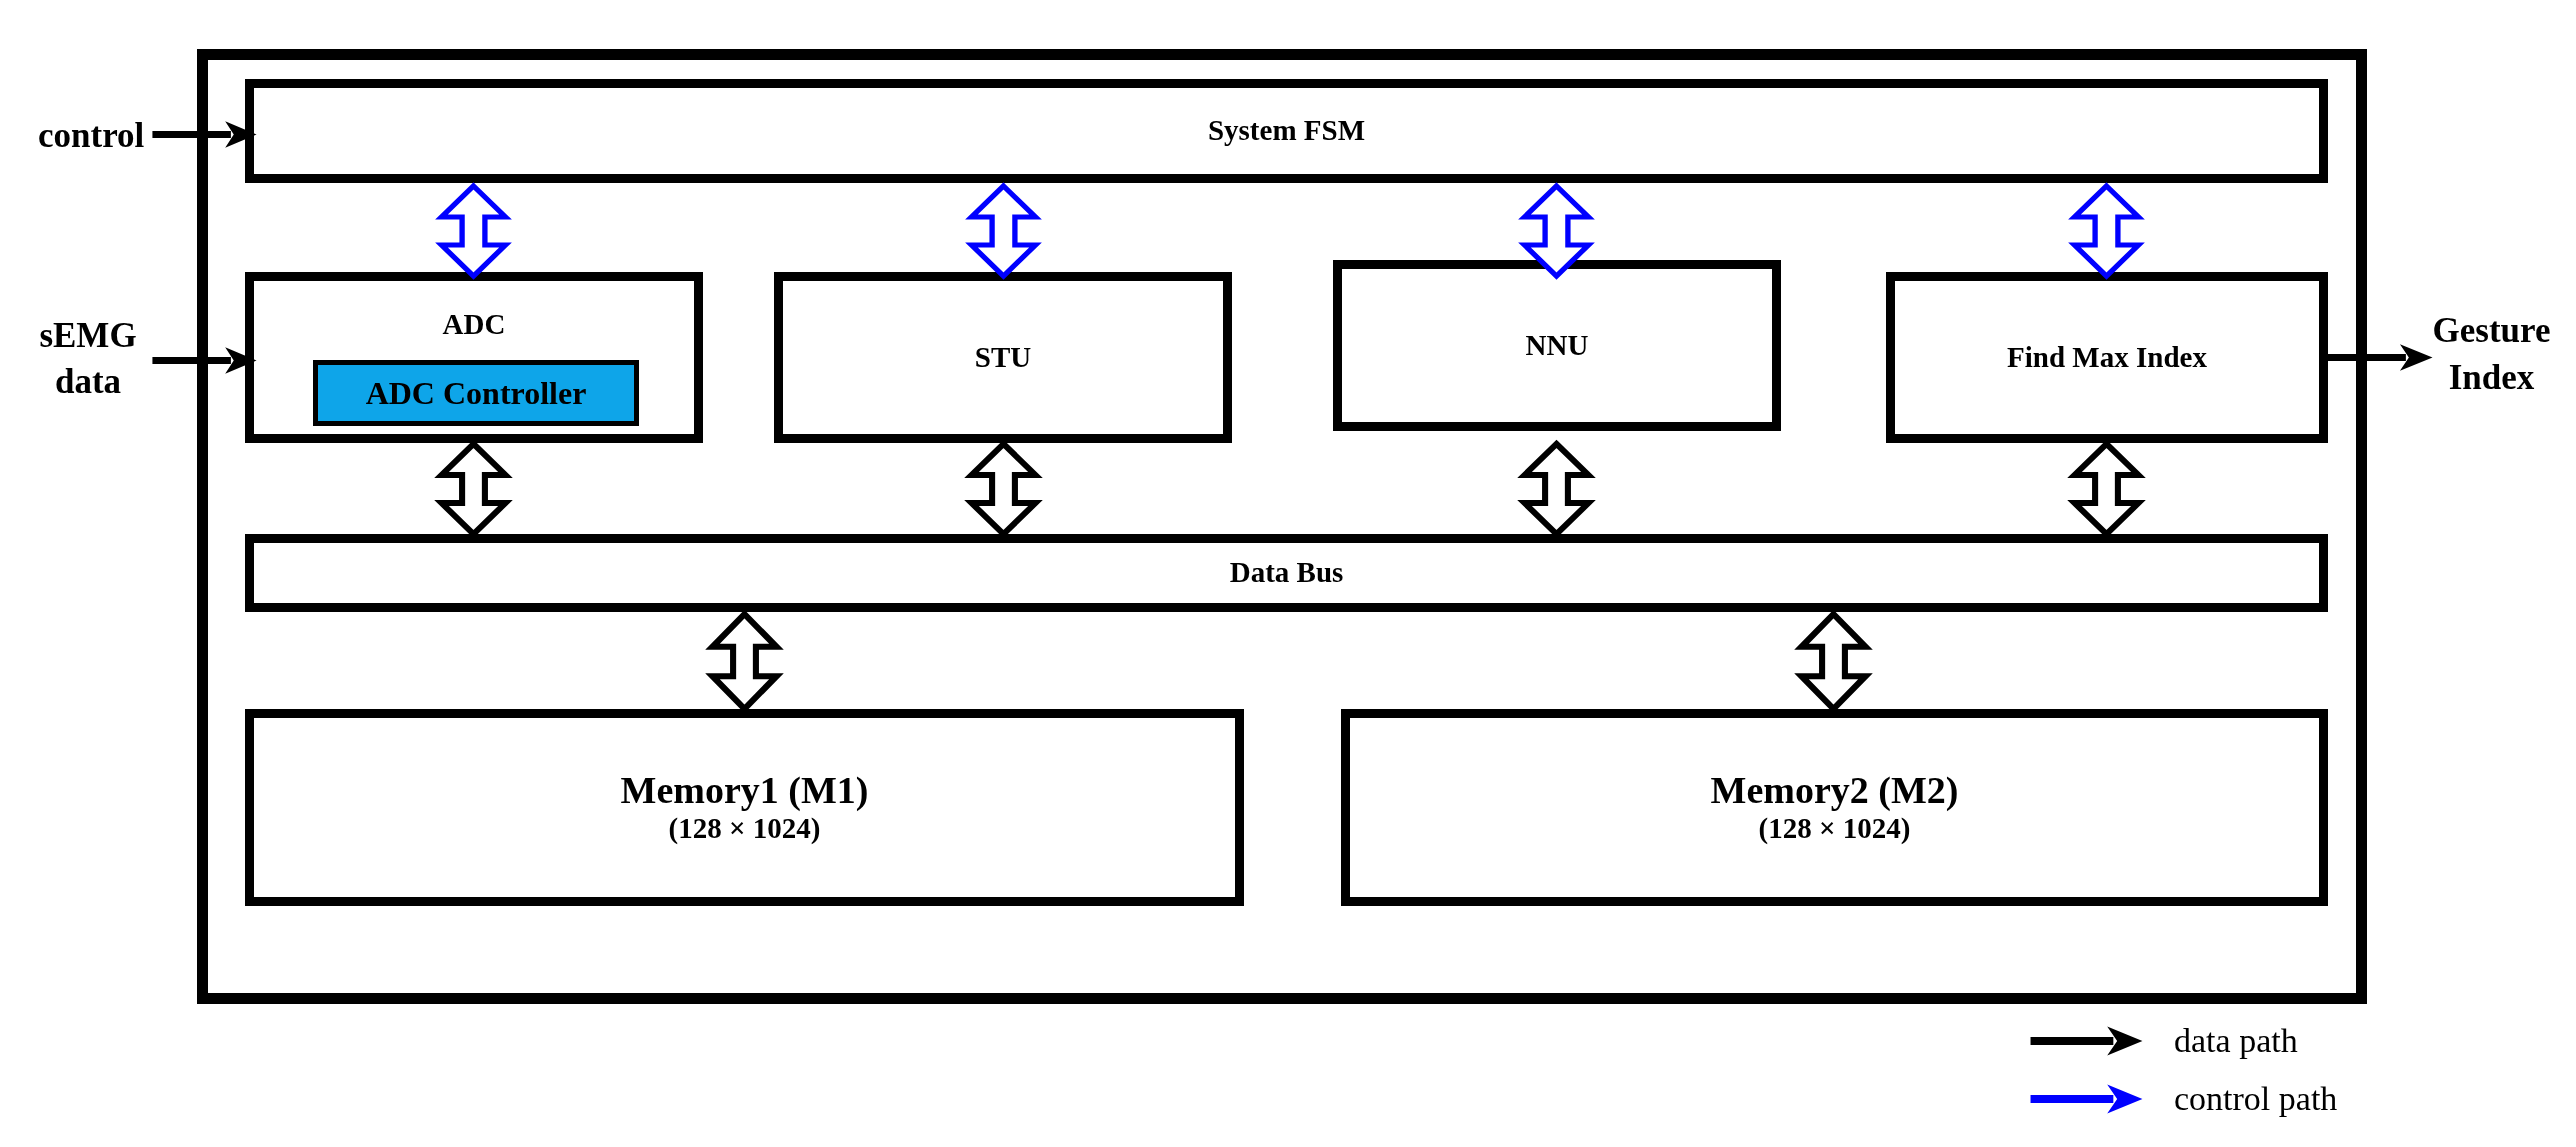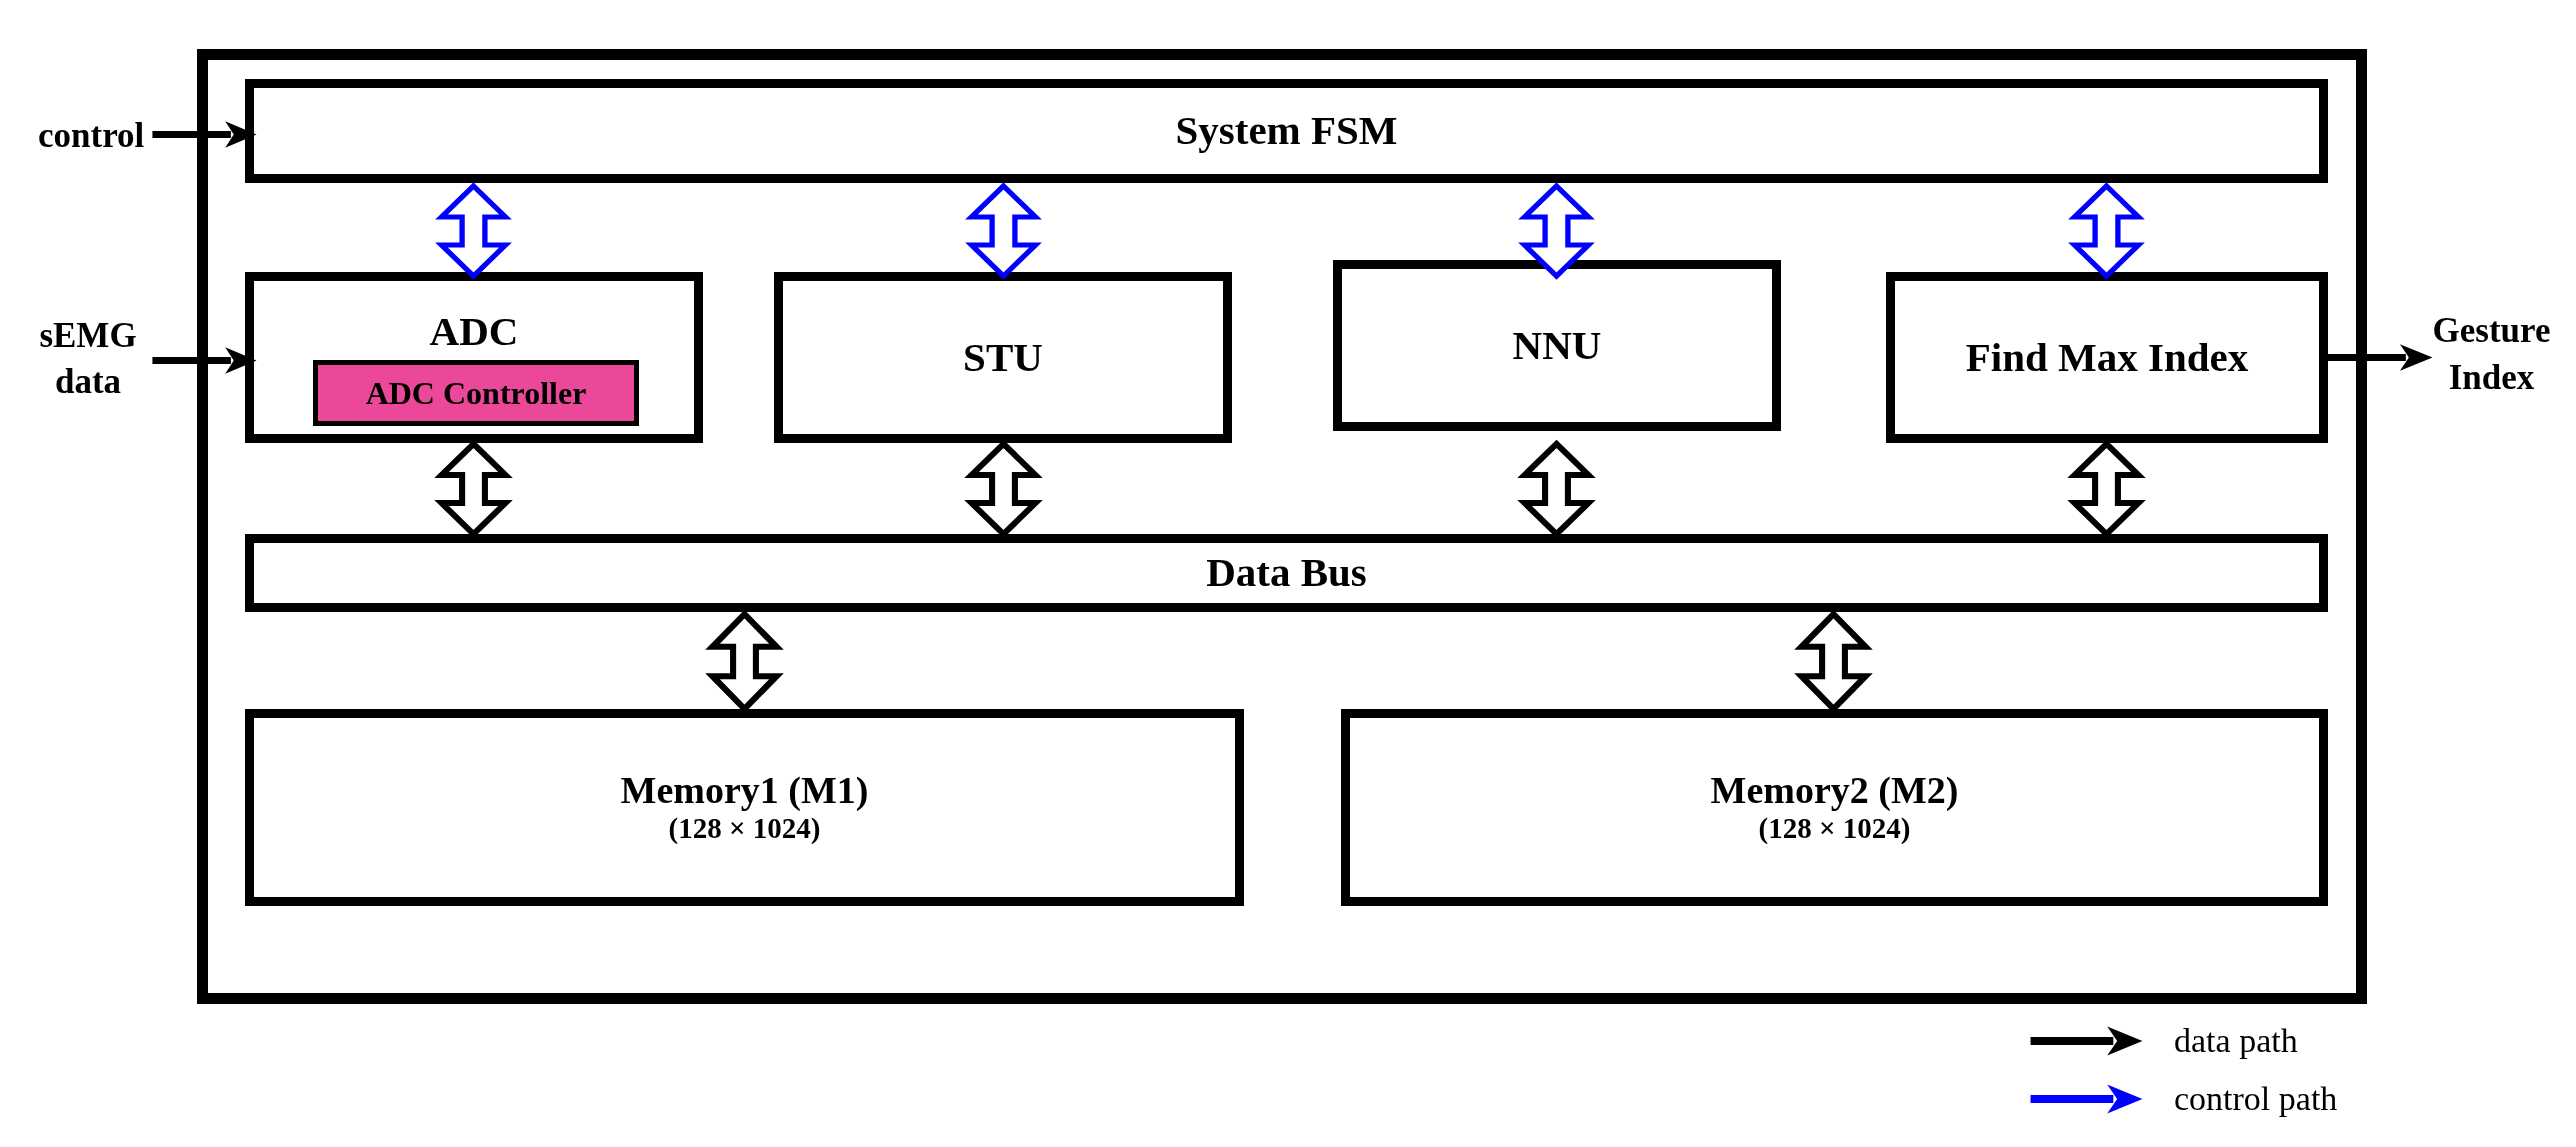--- a/index.html
+++ b/index.html
@@ -11,23 +11,23 @@
   .box {
     position: absolute; box-sizing: border-box;
     background: #fff; border: 9.2px solid #000;
     display: flex; align-items: center; justify-content: center;
     flex-direction: column; text-align: center;
   }
   .outer-border {
     position: absolute; box-sizing: border-box;
     border: 11.5px solid #000; background: transparent;
   }
-  .box-label { font-weight: bold; font-size: 41px; line-height: 1.1; }
+  .box-label { font-weight: bold; font-size: 29px; line-height: 1.1; }
   .sub-box {
-    position: absolute; box-sizing: border-box; background: #ec4899;
+    position: absolute; box-sizing: border-box; background: #0ea5e9;
     border: 5.3px solid #000; display: flex; align-items: center; justify-content: center;
   }
   .sub-label { font-weight: bold; font-size: 32px; }
   .mem-size { font-weight: bold; font-size: 29px; margin-top: 0; }
   .io-label {
     position: absolute; font-weight: bold; font-size: 35px; line-height: 46px;
     text-align: center;
   }
   .legend-label {
     position: absolute; font-weight: normal; font-size: 34px; line-height: 40px;

